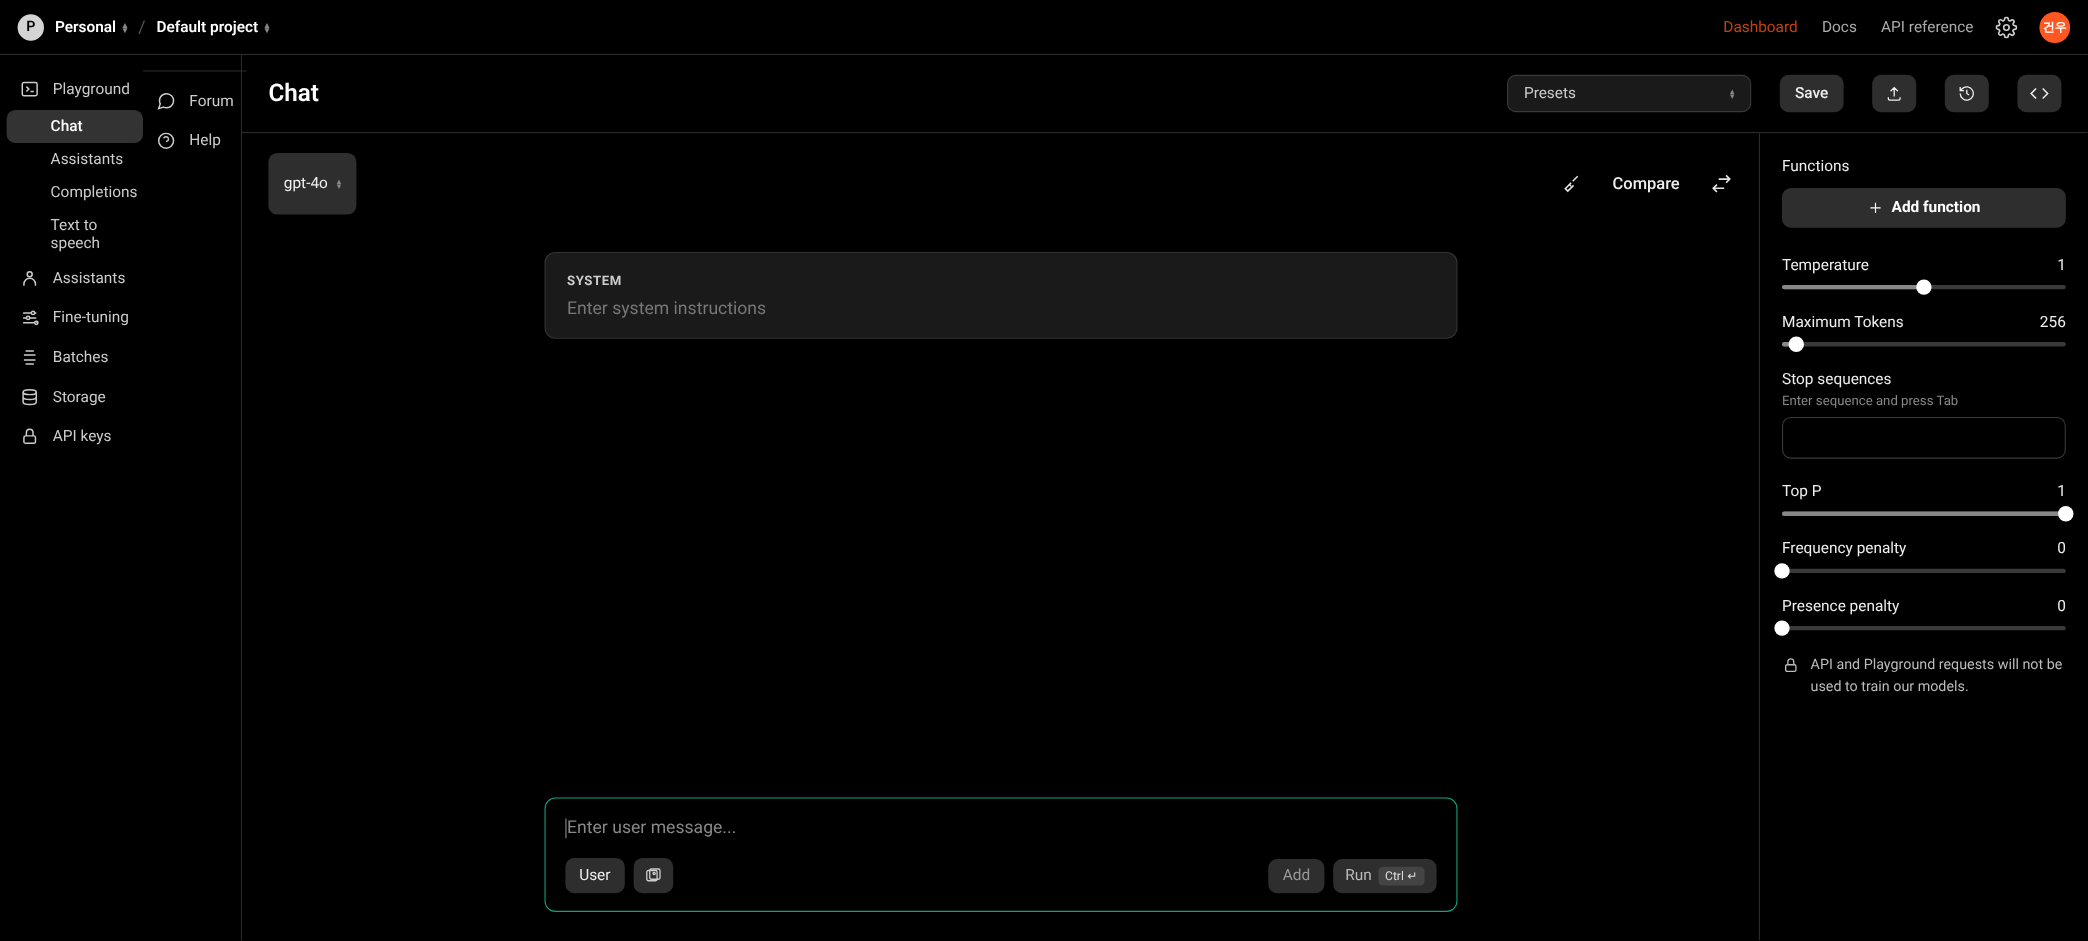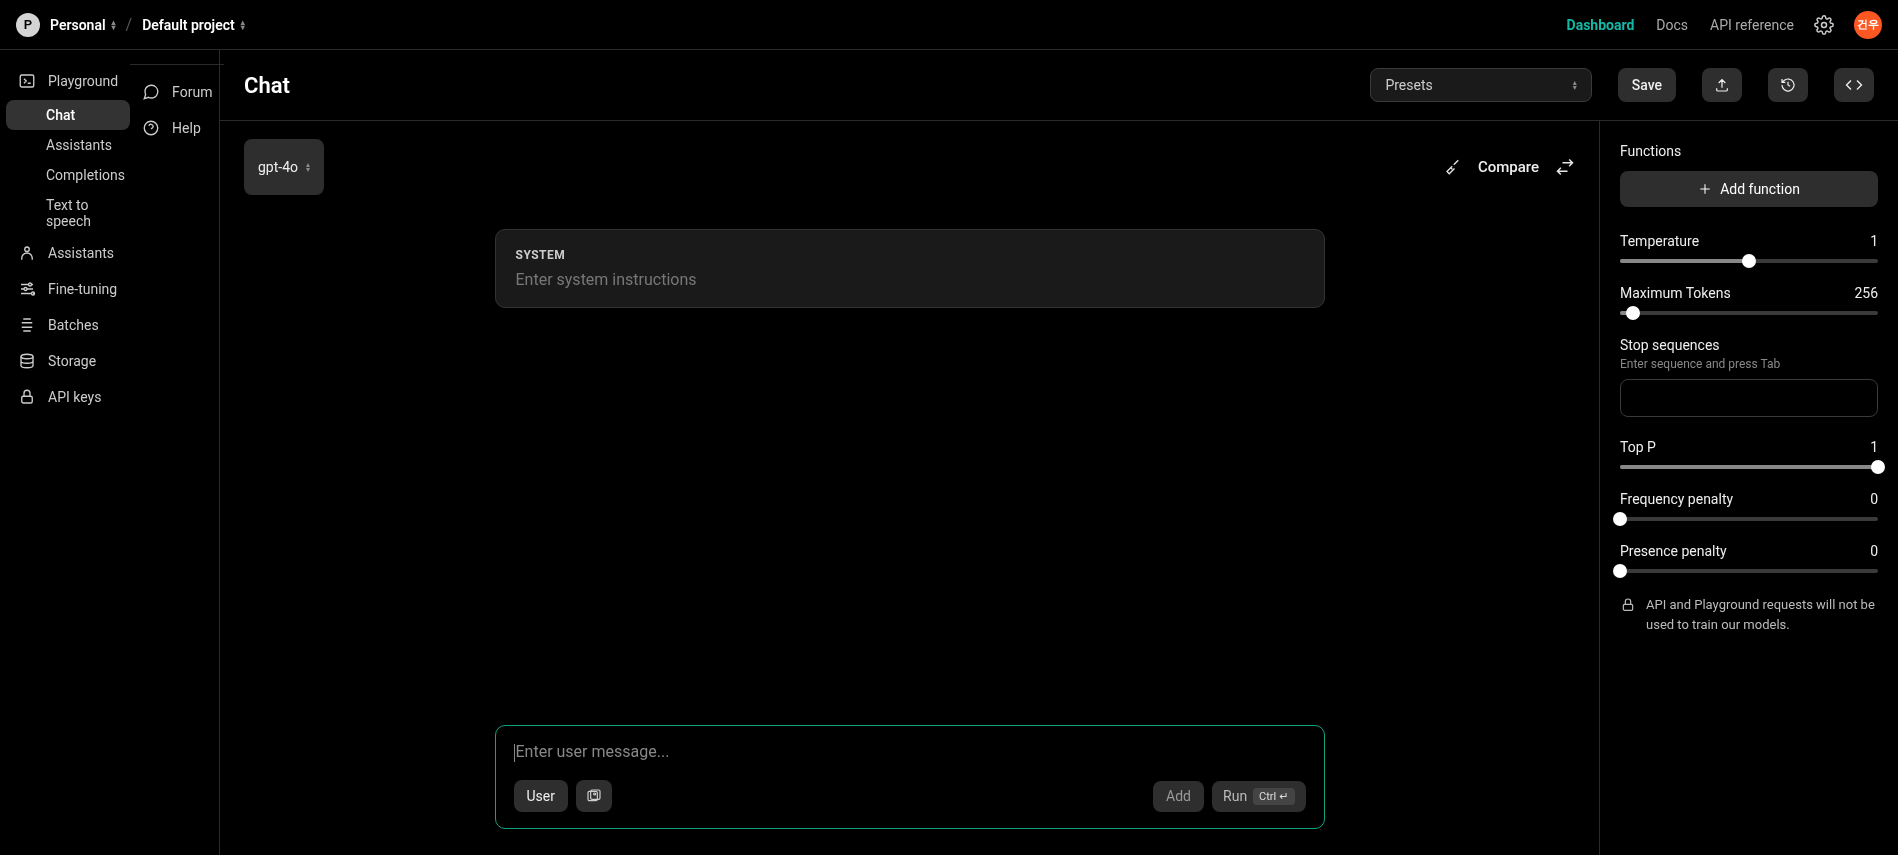--- a/index.html
+++ b/index.html
@@ -6,21 +6,21 @@
 body{background:#000;color:#e5e5e5;width:1898px;height:855px;overflow:hidden}
 .topbar{height:50px;display:flex;align-items:center;justify-content:space-between;padding:0 16px;border-bottom:1px solid #2a2a2a}
 .topbar-left{display:flex;align-items:center;gap:10px}
 .org-badge{width:24px;height:24px;border-radius:50%;background:#d4d4d4;color:#000;display:flex;align-items:center;justify-content:center;font-size:13px;font-weight:600}
 .crumb{display:flex;align-items:center;gap:6px;font-size:14px;font-weight:600;color:#fff;cursor:pointer}
 .crumb-sep{color:#555;font-weight:400}
 .updown{display:inline-flex;flex-direction:column;line-height:5px;font-size:8px;color:#888}
 .topbar-right{display:flex;align-items:center;gap:20px}
 .topnav{display:flex;gap:22px;font-size:14px}
 .topnav a{color:#aaa;text-decoration:none;cursor:pointer}
-.topnav a.active{color:#14b8a6;font-weight:700}
+.topnav a.active{color:#c2410c;font-weight:400}
 .gear-btn{background:none;border:none;color:#ccc;cursor:pointer;display:flex;align-items:center}
 .avatar{width:28px;height:28px;border-radius:50%;background:#ff5722;color:#fff;display:flex;align-items:center;justify-content:center;font-size:11px;font-weight:600;cursor:pointer}
 .layout{display:flex;height:calc(100% - 50px)}
 .sidebar{width:220px;border-right:1px solid #2a2a2a;display:flex;flex-direction:row;padding:14px 6px}
 .side-top{flex:1}
 .side-item{display:flex;align-items:center;gap:12px;padding:8px 12px;border-radius:8px;font-size:14px;color:#ccc;cursor:pointer;margin-bottom:2px}
 .side-item svg,.side-item .ico{width:18px;height:18px;flex-shrink:0}
 .side-sub{padding-left:40px;font-size:14px;color:#ccc;padding-top:7px;padding-bottom:7px;cursor:pointer;border-radius:8px}
 .side-sub.active{background:#333;color:#fff;font-weight:500}
 .side-bottom{border-top:1px solid #2a2a2a;padding-top:10px}
@@ -28,39 +28,39 @@
 .header{display:flex;align-items:center;justify-content:space-between;padding:18px 24px;border-bottom:1px solid #2a2a2a}
 .header h1{font-size:22px;font-weight:600;color:#fff}
 .header-actions{display:flex;gap:26px;}
 .presets-btn{background:#1a1a1a;border:1px solid #3a3a3a;border-radius:8px;padding:8px 14px;color:#ccc;font-size:14px;display:flex;align-items:center;gap:140px;cursor:pointer}
 .btn{background:#2e2e2e;border:none;border-radius:8px;padding:8px 14px;color:#eee;font-size:14px;cursor:pointer;display:flex;align-items:center;font-weight:500}
 .icon-btn{background:#2e2e2e;border:none;border-radius:8px;width:40px;height:34px;display:flex;align-items:center;justify-content:center;color:#eee;cursor:pointer}
 .content{flex:1;display:flex;overflow:hidden}
 .chat-area{flex:1;display:flex;flex-direction:column;padding:18px 24px;border-right:1px solid #2a2a2a}
 .chat-top{display:flex;align-items:center;justify-content:space-between;margin-bottom:18px}
 .model-select{background:#2e2e2e;border:none;border-radius:8px;padding:20px 14px;color:#eee;font-size:14px;display:flex;align-items:center;gap:8px;cursor:pointer}
-.compare-area{display:flex;align-items:center;gap:16px}
+.compare-area{display:flex;align-items:center;gap:28px}
 .compare-btn{background:none;border:none;color:#eee;font-size:15px;font-weight:500;cursor:pointer}
 .system-box{background:#1a1a1a;border:1px solid #333;border-radius:10px;padding:18px 20px;width:830px;margin:16px auto}
 .system-label{font-size:12px;font-weight:700;color:#ccc;letter-spacing:.5px;margin-bottom:8px}
 .system-input{color:#777;font-size:16px}
 .spacer{flex:1}
 .user-box{border:1px solid #10a37f;border-radius:10px;padding:16px 18px;width:830px;margin:0 auto;margin-bottom:8px}
 .user-input{color:#888;font-size:16px;margin-bottom:14px;min-height:24px}
 .user-cursor{border-left:1px solid #888;display:inline-block;height:18px;vertical-align:middle;margin-right:1px}
 .user-controls{display:flex;align-items:center;justify-content:space-between}
 .uc-left{display:flex;gap:8px}
 .pill{background:#2e2e2e;border:none;border-radius:8px;padding:7px 13px;color:#eee;font-size:14px;cursor:pointer}
 .pill-icon{background:#2e2e2e;border:none;border-radius:8px;width:36px;height:32px;display:flex;align-items:center;justify-content:center;color:#ccc;cursor:pointer}
 .uc-right{display:flex;gap:8px}
 .run-btn{background:#2e2e2e;border:none;border-radius:8px;padding:7px 11px;color:#bbb;font-size:14px;cursor:pointer;display:flex;align-items:center;gap:6px}
 .kbd{background:#444;border-radius:4px;padding:2px 6px;font-size:11px;color:#ddd;display:flex;align-items:center;gap:3px}
 .right-panel{width:298px;padding:22px 20px;overflow-y:auto}
 .rp-section-title{font-size:14px;color:#eee;margin-bottom:12px;font-weight:400}
-.add-func-btn{width:100%;background:#2e2e2e;border:none;border-radius:8px;padding:10px;color:#fff;font-size:14px;font-weight:400;cursor:pointer;display:flex;align-items:center;justify-content:center;gap:8px;margin-bottom:26px}
+.add-func-btn{width:100%;background:#2e2e2e;border:none;border-radius:8px;padding:10px;color:#fff;font-size:14px;font-weight:700;cursor:pointer;display:flex;align-items:center;justify-content:center;gap:8px;margin-bottom:26px}
 .param{margin-bottom:22px}
 .param-head{display:flex;justify-content:space-between;font-size:14px;margin-bottom:10px;color:#eee}
 .slider-track{position:relative;height:4px;background:#3a3a3a;border-radius:2px;cursor:pointer}
 .slider-fill{position:absolute;height:4px;background:#888;border-radius:2px;top:0;left:0}
 .slider-thumb{position:absolute;width:14px;height:14px;background:#fff;border-radius:50%;top:-5px;transform:translateX(-50%)}
 .stop-hint{font-size:12px;color:#888;margin-top:-6px;margin-bottom:8px}
 .stop-input{width:100%;background:transparent;border:1px solid #3a3a3a;border-radius:8px;height:38px;padding:0 10px;color:#eee}
 .notice{display:flex;gap:10px;font-size:13px;color:#bbb;margin-top:18px;line-height:1.5}
 .notice svg{flex-shrink:0;margin-top:2px}
 svg{stroke:currentColor;fill:none;stroke-width:1.8}

